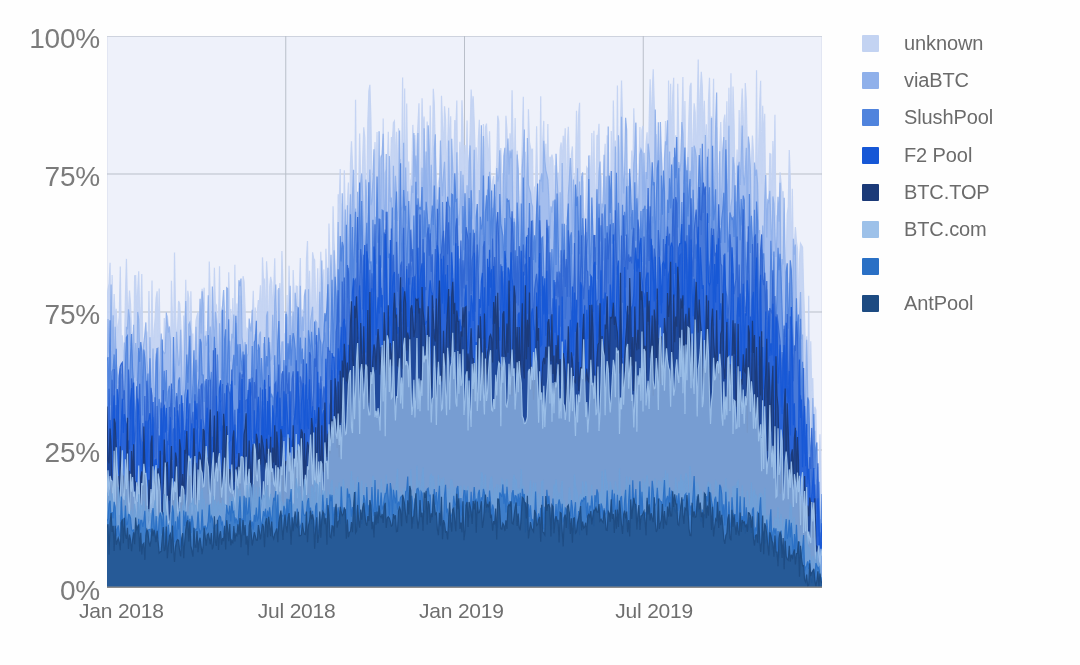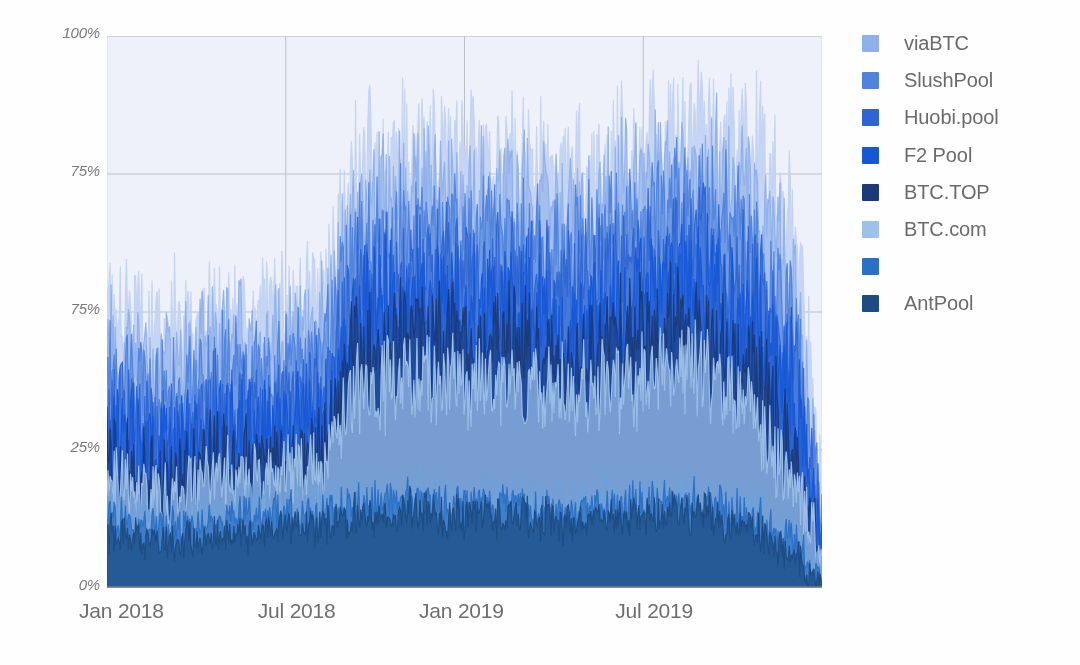--- a/index.html
+++ b/index.html
@@ -43,26 +43,25 @@
     width: 715px;
     height: 552px;
     display: block;
   }
   
   .ytick {
     position: absolute;
     right: 0;
     width: 86px;
     text-align: right;
-    font-size: 15px;
+    font-size: 28px;
     color: #7b7b7b;
     letter-spacing: -0.2px;
     line-height: 1;
     white-space: nowrap;
-    font-style: italic;
   }
   #ytick-col {
     position: absolute;
     left: 8px;
     top: 0;
     width: 92px;
     height: 665px;
   }
   .xtick {
     position: absolute;
@@ -160,32 +159,32 @@
 
   <div id="xtick-row">
       <div class="xtick" style="left: 79px; top: 600px;">Jan 2018</div>
       <div class="xtick" style="left: 257.75px; top: 600px;">Jul 2018</div>
       <div class="xtick" style="left: 419px; top: 600px; text-align: right;">Jan 2019</div>
       <div class="xtick" style="left: 615.25px; top: 600px;">Jul 2019</div>
     </div>
 
   <div id="legend">
       <div class="legend-item">
+        <span class="legend-swatch" style="background: rgb(195, 211, 242);"></span>
+        <span class="legend-label">unknown</span>
+      </div>
+      <div class="legend-item">
         <span class="legend-swatch" style="background: rgb(143, 176, 234);"></span>
         <span class="legend-label">viaBTC</span>
       </div>
       <div class="legend-item">
         <span class="legend-swatch" style="background: rgb(79, 131, 221);"></span>
         <span class="legend-label">SlushPool</span>
       </div>
       <div class="legend-item">
-        <span class="legend-swatch" style="background: rgb(47, 101, 210);"></span>
-        <span class="legend-label">Huobi.pool</span>
-      </div>
-      <div class="legend-item">
         <span class="legend-swatch" style="background: rgb(22, 87, 214);"></span>
         <span class="legend-label">F2 Pool</span>
       </div>
       <div class="legend-item">
         <span class="legend-swatch" style="background: rgb(27, 58, 120);"></span>
         <span class="legend-label">BTC.TOP</span>
       </div>
       <div class="legend-item">
         <span class="legend-swatch" style="background: rgb(157, 193, 233);"></span>
         <span class="legend-label">BTC.com</span>

